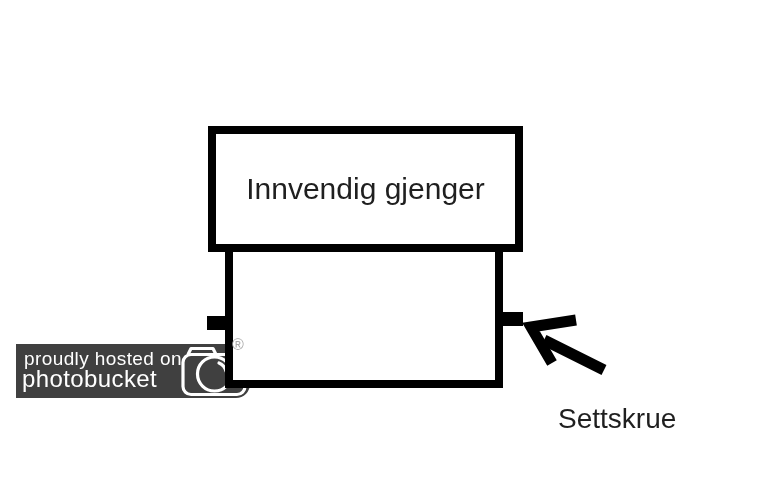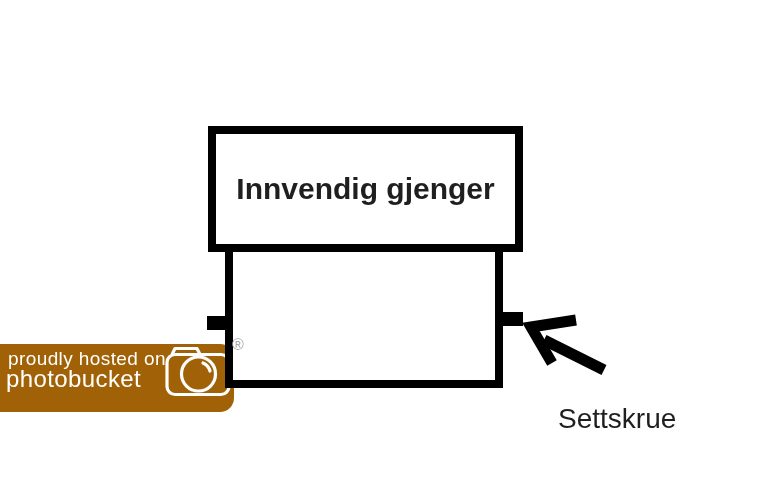--- a/index.html
+++ b/index.html
@@ -21,21 +21,20 @@
     position: absolute;
     left: 208px; top: 126px;
     width: 315px; height: 126px;
     box-sizing: border-box;
     border: 8px solid #000000;
     background: #ffffff;
     display: flex;
     align-items: center;
     justify-content: center;
     z-index: 2;
-    font-weight: bold;
   }
   .top-box-label {
     font-size: 30px;
     color: #1f1f1f;
     white-space: nowrap;
     letter-spacing: 0px;
   }
   .lower-box {
     position: absolute;
     left: 225px; top: 252px;
@@ -68,23 +67,23 @@
     font-size: 28px;
     color: #1f1f1f;
     white-space: nowrap;
     z-index: 3;
     margin-top: 12px;
   }
 
   
   .watermark {
     position: absolute;
-    left: 0; top: 344px;
-    width: 234px; height: 68px;
-    background: #a16207;
+    left: 16px; top: 344px;
+    width: 234px; height: 54px;
+    background: #404040;
     border-radius: 0 14px 14px 0;
     z-index: 1;
   }
   .wm-tagline {
     position: absolute;
     left: 8px; top: 4px;
     font-size: 19px;
     color: #ffffff;
     letter-spacing: 0.4px;
     white-space: nowrap;

